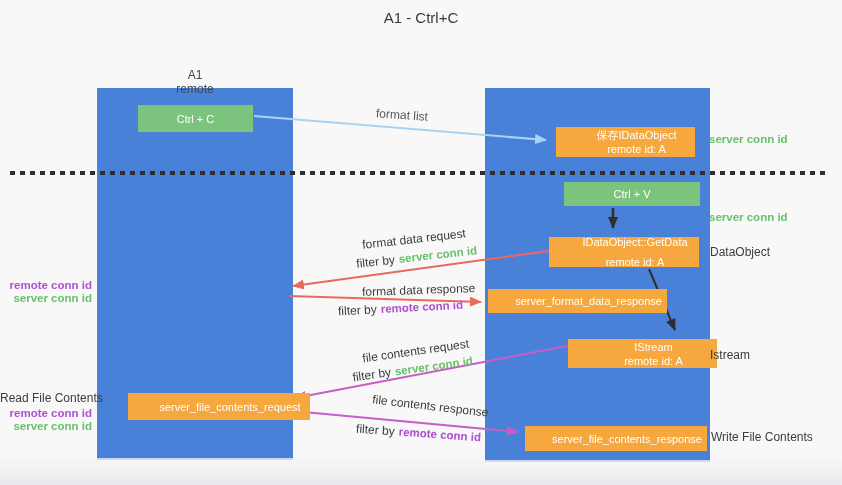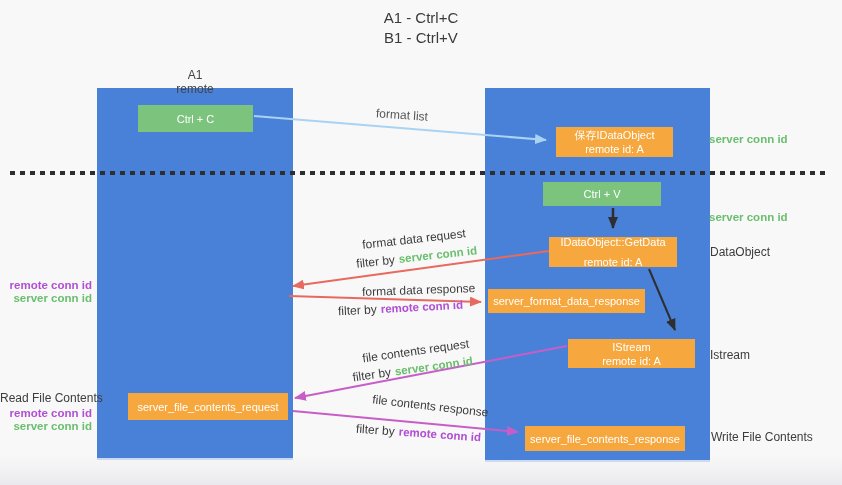--- a/index.html
+++ b/index.html
@@ -21,42 +21,41 @@
     position:absolute;background:#4a81d8;z-index:1;border-bottom:2px solid #cdd9f0;
   }
   .column.left{left:97px;top:88px;width:196px;height:370px;}
   .column.right{left:485px;top:88px;width:225px;height:372px;}
   .arrow-layer{position:absolute;left:0;top:0;z-index:2;pointer-events:none;}
   .node{
     position:absolute;display:flex;flex-direction:column;align-items:center;justify-content:center;
     color:#fff;font-size:11px;line-height:14px;text-align:center;z-index:3;white-space:nowrap;
   }
   .green-box{background:#7cc47e;}
-  .orange-box{background:#f6a73e;}
+  .orange-box{background:#f6a73e;padding-left:22px;}
   .flow-label{
     position:absolute;font-size:12px;color:#3c3c3c;white-space:nowrap;z-index:4;
     transform-origin:center center;
   }
   .side-label{
     position:absolute;font-size:12px;color:#3c3c3c;white-space:nowrap;z-index:4;
   }
   .side-label.left-col{left:0;width:92px;text-align:right;}
   .conn-id{font-weight:bold;font-size:11.5px;}
   .green-text{color:#6abf6e;}
   .purple-text{color:#b04fd4;}
   .sp{margin-left:4px;}
 </style>
 </head>
 <body>
 
 <div class="canvas">
 
   <div class="title">
     <div>A1 - Ctrl+C</div>
-    <div>B1 - Ctrl+V</div>
   </div>
 
   <div class="lane-header left">
     <div>A1</div>
     <div>remote</div>
   </div>
 
   <div class="column left"></div>
   <div class="column right"></div>
 
@@ -95,21 +94,21 @@
 
   <div class="node green-box" style="left:138px;top:105px;width:115px;height:27px;">
     <span>Ctrl + C</span>
   </div>
 
   <div class="node orange-box" style="left:556px;top:127px;width:117px;height:30px;">
     <span>保存IDataObject</span>
     <span>remote id: A</span>
   </div>
 
-  <div class="node green-box" style="left:543px;top:182px;width:118px;height:24px;">
+  <div class="node green-box" style="left:564px;top:182px;width:136px;height:24px;">
     <span>Ctrl + V</span>
   </div>
 
   <div class="node orange-box" style="left:549px;top:237px;width:128px;height:30px;gap:6px;">
     <span>IDataObject::GetData</span>
     <span>remote id: A</span>
   </div>
 
 
   <div class="node orange-box" style="left:488px;top:289px;width:157px;height:24px;">

